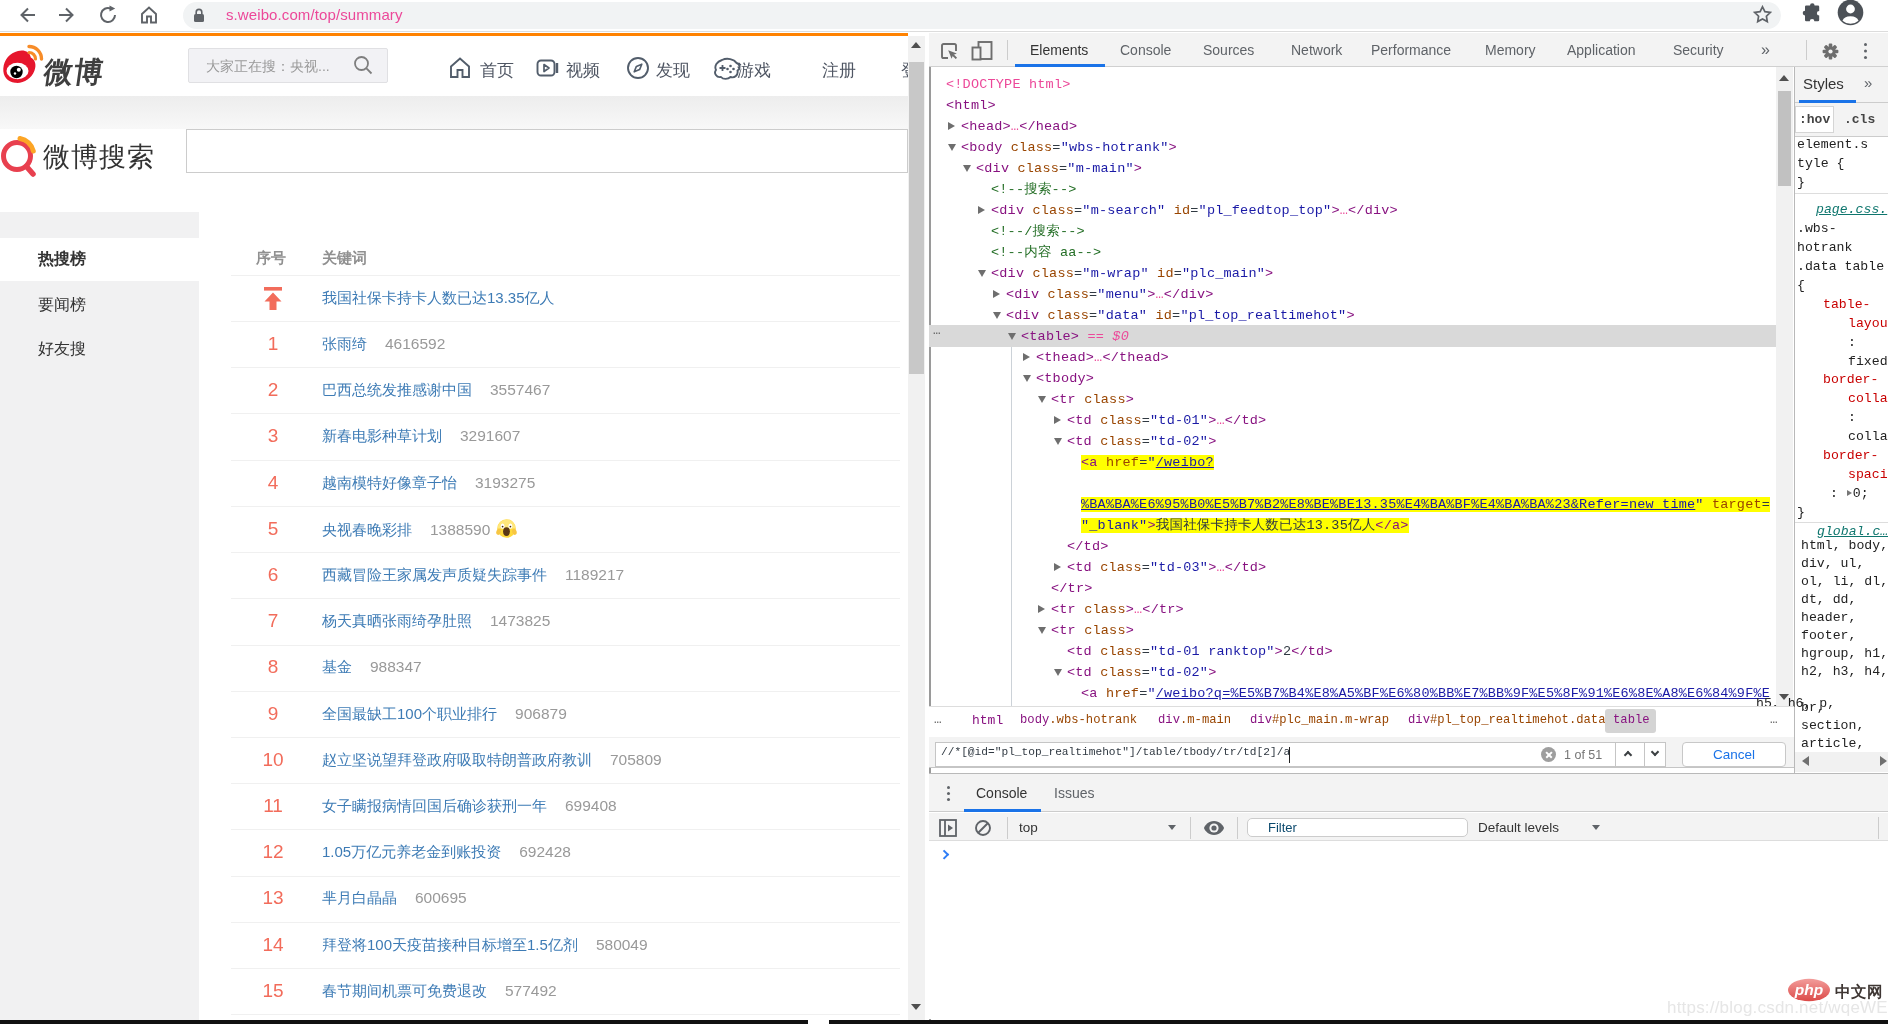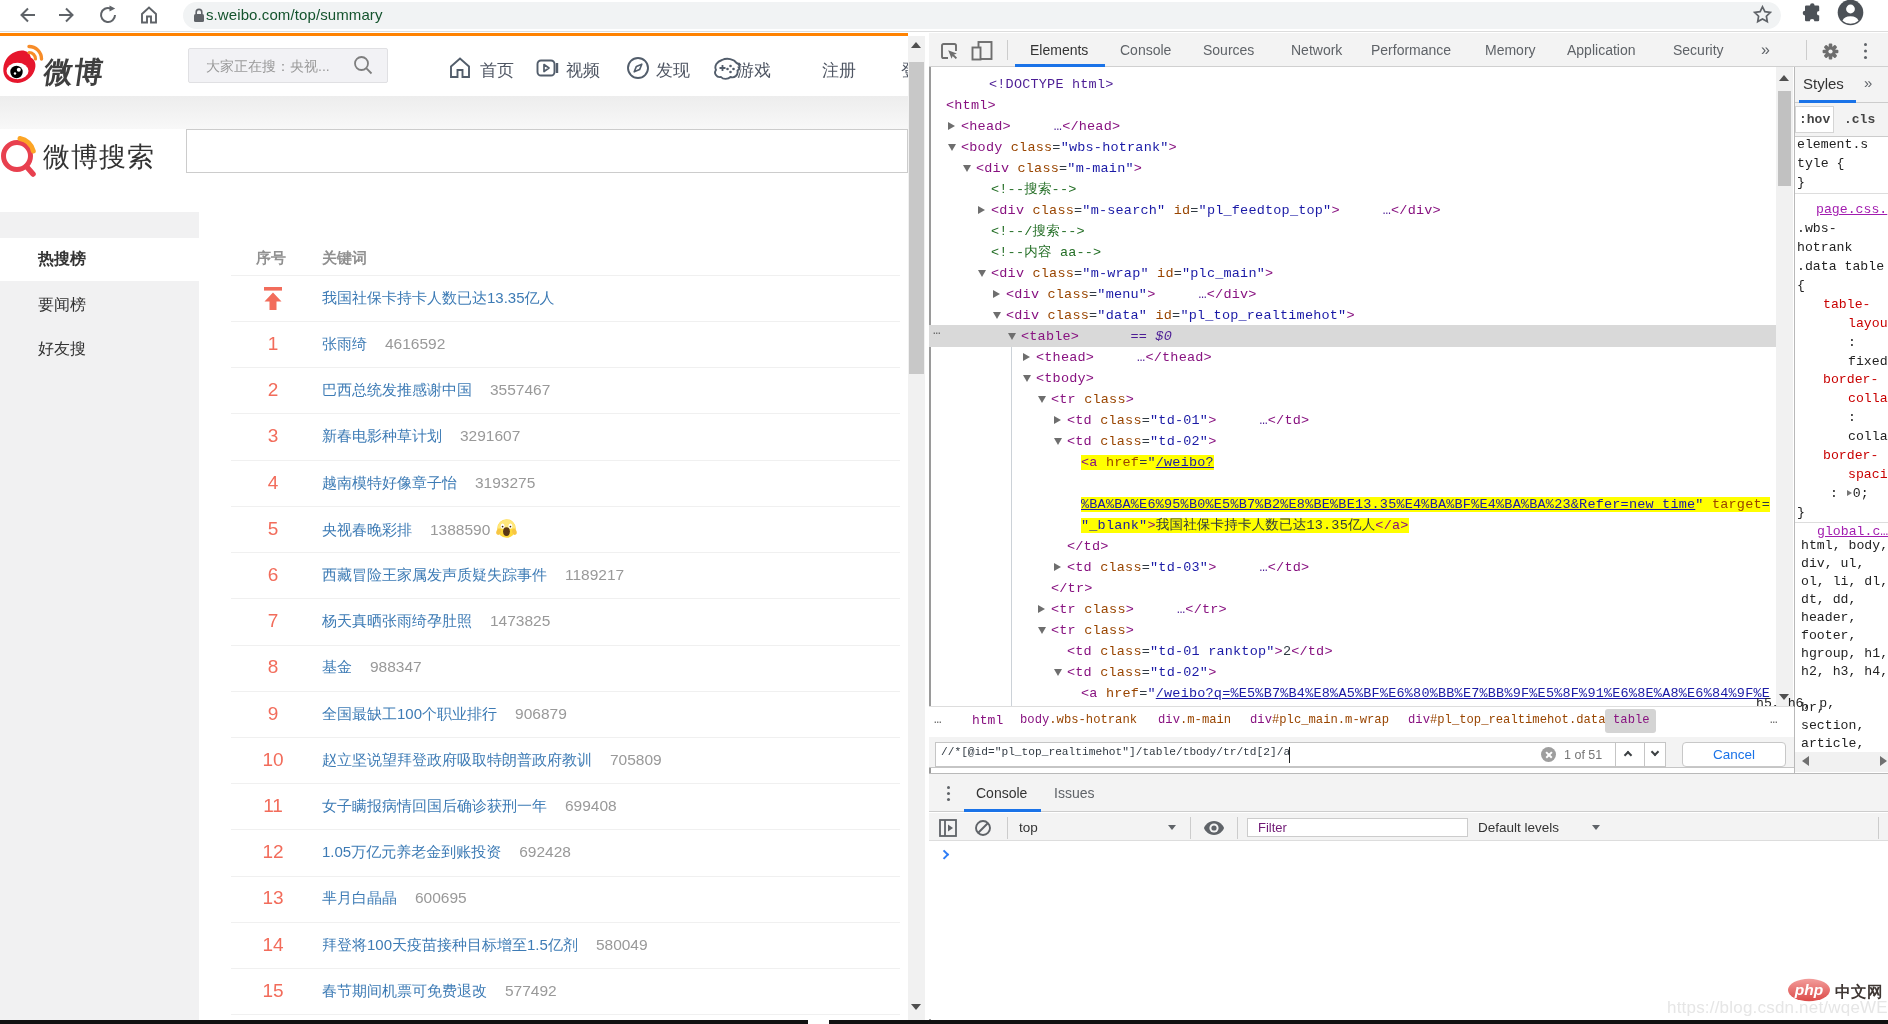--- a/index.html
+++ b/index.html
@@ -2,21 +2,21 @@
 <html><head>
 <meta charset="utf-8">
 <style>
 * { margin:0; padding:0; box-sizing:border-box; }
 html,body { width:1888px; height:1024px; overflow:hidden; }
 body { font-family:"Liberation Sans", sans-serif; background:#fff; position:relative; }
 .abs { position:absolute; }
 
 #chrome { position:absolute; left:0; top:0; width:1888px; height:32px; background:#fff; border-bottom:1px solid #dcdcdc; }
 #pill { position:absolute; left:183px; top:2px; width:1598px; height:27px; border-radius:14px; background:#f1f3f4; }
-#url { position:absolute; left:206px; top:6px; font-size:15px; color:#14532d; letter-spacing:0.1px; }
+#url { position:absolute; left:226px; top:6px; font-size:15px; color:#ec4899; letter-spacing:0.1px; }
 
 #worange { position:absolute; left:0; top:33px; width:908px; height:3px; background:#ff8200; }
 #wheader { position:absolute; left:0; top:36px; width:908px; height:60px; background:#fff; }
 #wband { position:absolute; left:0; top:96px; width:908px; height:33px; background:linear-gradient(#ededed,#f8f8f8); }
 #wsearchsec { position:absolute; left:0; top:129px; width:908px; height:83px; background:#fff; }
 #bigsearch { position:absolute; left:186px; top:129px; width:722px; height:44px; background:#fff; border:1px solid #ccc; }
 #wlogotxt { position:absolute; left:43px; top:139px; font-size:27px; color:#333; letter-spacing:1px; }
 
 #hsearch { position:absolute; left:188px; top:48px; width:200px; height:35px; background:#f2f2f5; border:1px solid #e0e0e3; border-radius:2px; }
 #hsearch span { position:absolute; left:17px; top:9px; font-size:14px; color:#9a9a9a; }
@@ -42,21 +42,21 @@
 #dtbar { position:absolute; left:929px; top:33px; width:959px; height:34px; background:#f3f3f3; border-bottom:1px solid #d0d0d0; }
 .dtab { position:absolute; top:42px; font-size:14px; color:#5f6368; }
 .dtab.sel { color:#333; }
 #eline { position:absolute; left:1015px; top:64px; width:90px; height:3px; background:#1a73e8; }
 
 #tree { position:absolute; left:929px; top:67px; width:865px; height:639px; font-family:"Liberation Mono", monospace; font-size:13.5px; letter-spacing:0.2px; }
 .tl { position:absolute; height:21px; line-height:21px; white-space:pre; font-family:"Liberation Mono", monospace; font-size:13.5px; letter-spacing:0.2px; color:#303942; }
 .tg { color:#881280; }
 .at { color:#994500; }
 .av { color:#1a1aa6; }
-.gy { color:#4c1d95;margin-left:43px; }
+.gy { color:#ec4899; }
 .cm { color:#236e25; }
 .lk { color:#1a1aa6; text-decoration:underline; }
 .hl { background:#ffff00; }
 .tx { color:#303942; }
 .arr { position:absolute; width:0; height:0; }
 .arr.r { border-left:7px solid #6e6e6e; border-top:4.5px solid transparent; border-bottom:4.5px solid transparent; }
 .arr.d { border-top:7px solid #6e6e6e; border-left:4.5px solid transparent; border-right:4.5px solid transparent; }
 #selrow { position:absolute; left:929px; top:325px; width:847px; height:21.5px; background:#d9d9d9; }
 #guide { position:absolute; left:1011px; top:347px; width:1px; height:359px; background:#ccd2d8; }
 
@@ -68,27 +68,27 @@
 
 #dtsearch { position:absolute; left:929px; top:737px; width:865px; height:31px; background:#f3f3f3; border-bottom:1px solid #c5c5c5; }
 #dtsinput { position:absolute; left:935px; top:742px; width:731px; height:25px; background:#fff; border:1px solid #c5c5c5; }
 #dtsq { position:absolute; left:941px; top:746px; font-family:"Liberation Mono", monospace; font-size:11.2px; color:#303942; }
 #cancel { position:absolute; left:1682px; top:742px; width:104px; height:25px; background:#fff; border:1px solid #c8c8c8; border-radius:4px; font-size:13.5px; color:#1a73e8; text-align:center; line-height:24px; }
 
 #styles { position:absolute; left:1794px; top:67px; width:94px; height:706px; background:#fff; border-left:1px solid #b9b9b9; overflow:hidden; }
 #stylehead { position:absolute; left:1795px; top:67px; width:93px; height:36px; background:#f3f3f3; border-bottom:1px solid #ccc; }
 .sl { position:absolute; font-family:"Liberation Mono", monospace; font-size:13.2px; color:#222; white-space:pre; }
 .red { color:#c80000; }
-.gylk { color:#a21caf; text-decoration:underline; }
+.gylk { color:#0f766e; text-decoration:underline;font-style:italic; }
 
 #drawer { position:absolute; left:929px; top:773px; width:959px; height:246px; background:#fff; border-top:1px solid #b9b9b9; }
 #drawtabs { position:absolute; left:929px; top:774px; width:959px; height:38px; background:#f3f3f3; border-bottom:1px solid #ccc; }
 #ctoolbar { position:absolute; left:929px; top:813px; width:959px; height:28px; background:#f3f3f3; border-bottom:1px solid #ddd; }
 #cline { position:absolute; left:964px; top:809px; width:77px; height:3px; background:#1a73e8; }
-#filter { position:absolute; left:1247px; top:818px; width:221px; height:19px; background:#fff; border:1px solid #ccc; border-radius:0; font-size:13px; color:#701a75; padding-left:10px; line-height:17px; }
+#filter { position:absolute; left:1247px; top:818px; width:221px; height:19px; background:#fff; border:1px solid #ccc; border-radius:5px; font-size:13px; color:#0c4a6e; padding-left:20px; line-height:17px; }
 
 #blackbar { position:absolute; left:0; top:1020px; width:1888px; height:4px; background:#111; }
 #bargap { position:absolute; left:808px; top:1020px; width:21px; height:4px; background:#fff; }
 #wm { position:absolute; left:1667px; top:998px; font-size:17px; color:#e6e6e6; white-space:nowrap; letter-spacing:0.2px; }
 .sep { position:absolute; width:1px; background:#ccc; }
 </style>
 </head>
 <body>
 
 <div id="chrome"></div>

